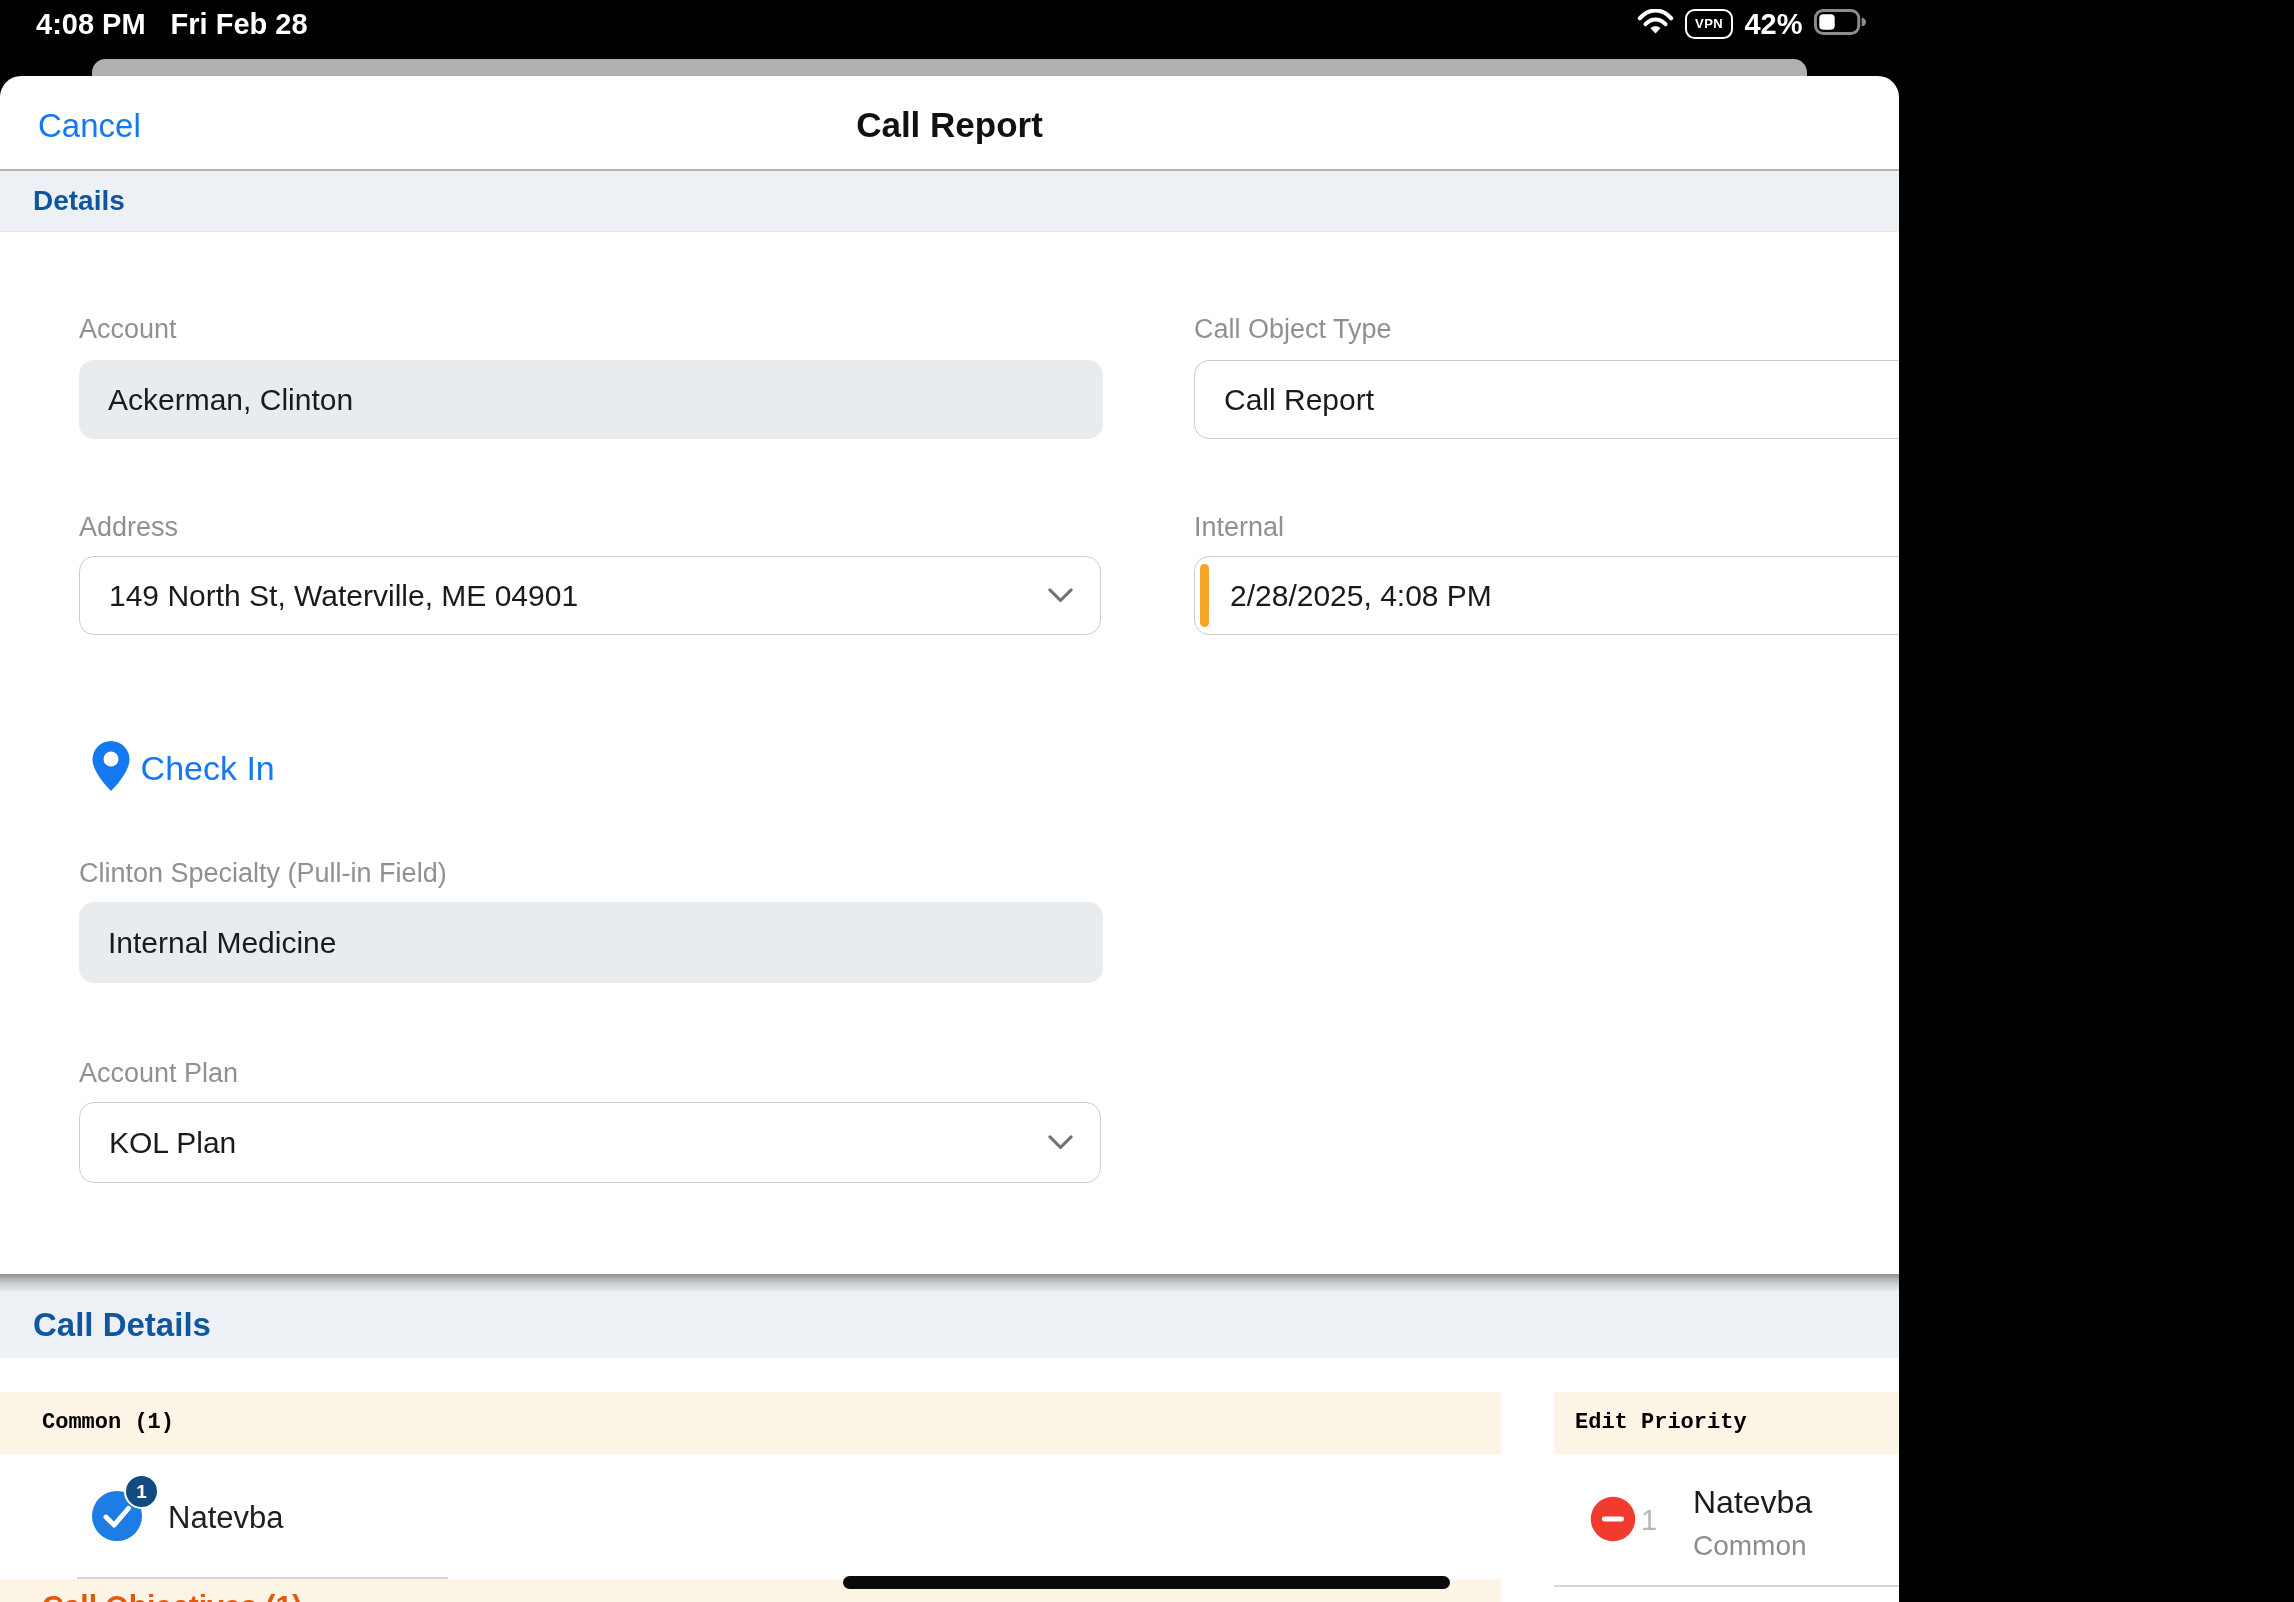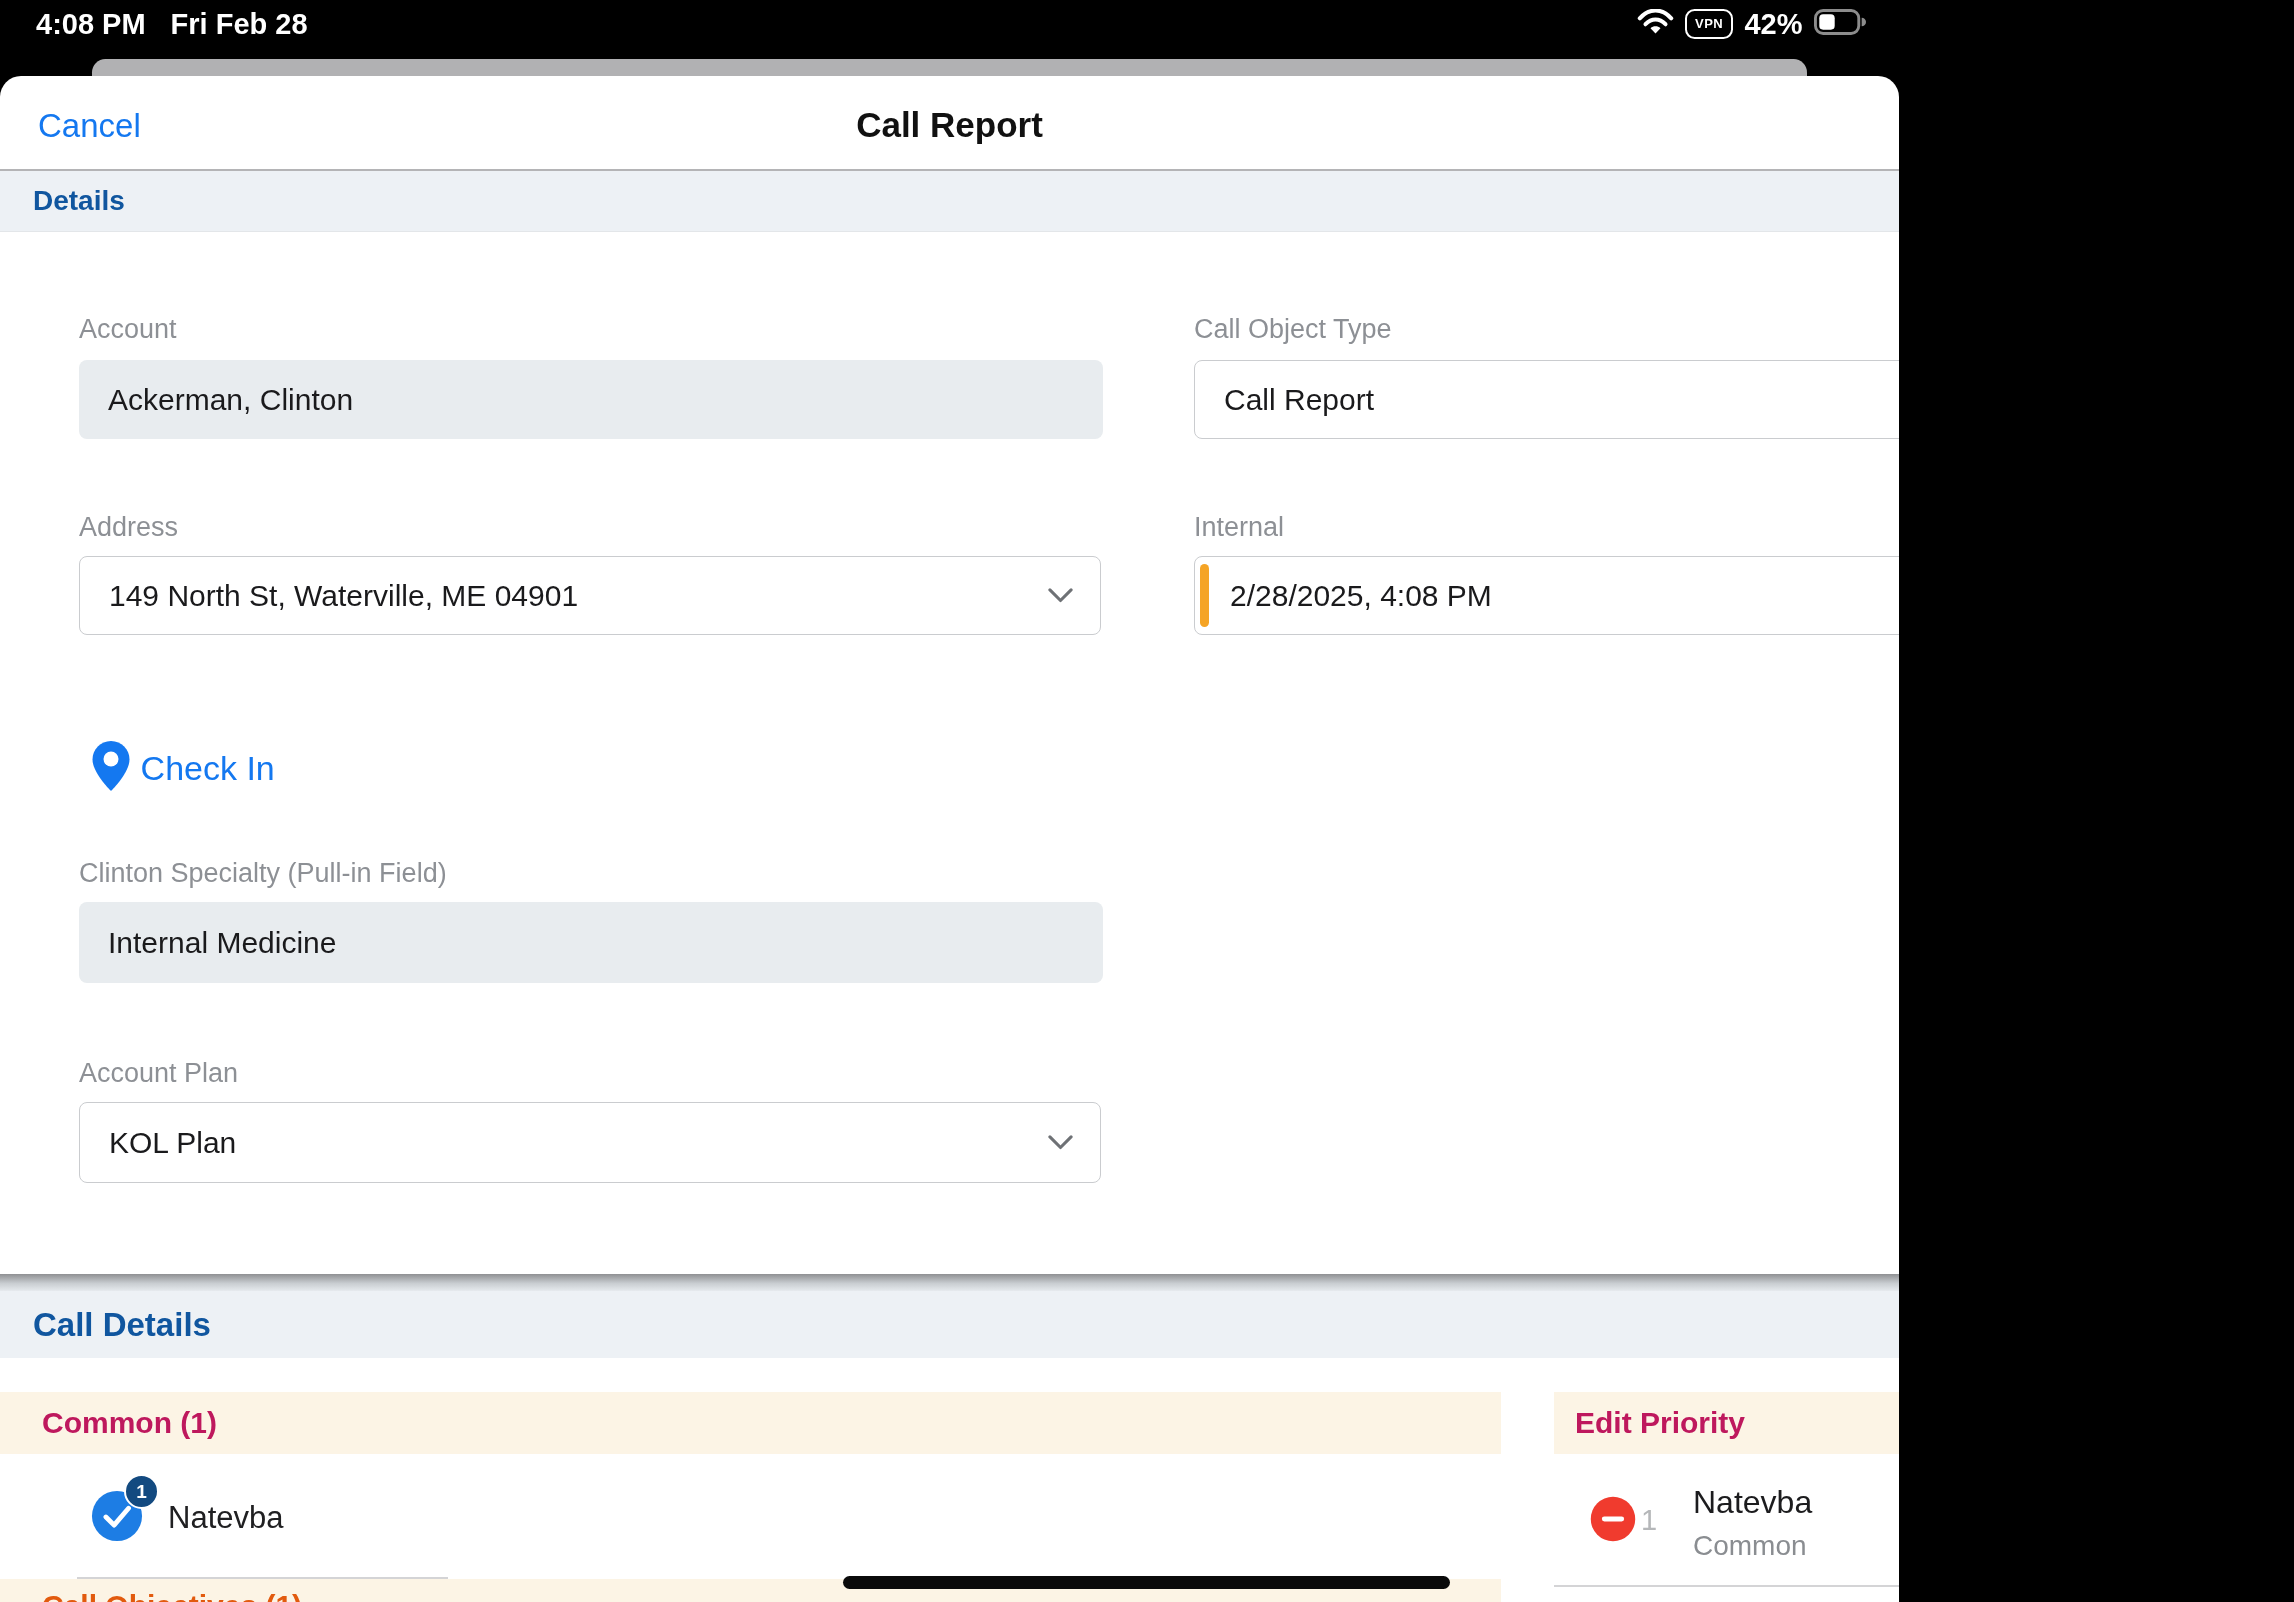--- a/index.html
+++ b/index.html
@@ -22,32 +22,32 @@
   
   .band-details{position:absolute;left:0;right:0;top:95px;height:60px;background:#edf1f5;border-bottom:1px solid #e3e6e9;}
   .band-details .bt, .band-calldetails .bt{margin-left:33px;font-weight:700;color:#10569f;}
   .band-details .bt{font-size:28px;line-height:60px;}
   .band-calldetails{position:absolute;left:0;right:0;top:1215px;height:67px;background:#edf1f5;}
   .band-calldetails .bt{font-size:33px;line-height:67px;display:block;}
   .scroll-shadow{position:absolute;left:0;right:0;top:1198px;height:17.3px;
       background:linear-gradient(180deg,#8f9093 0%,#c9cdd1 55%,#e6eaee 100%);}
   
   .flabel{position:absolute;font-size:27px;color:#8d9095;line-height:31px;}
-  .field{position:absolute;height:79px;border-radius:8px;}
+  .field{position:absolute;height:79px;border-radius:15px;}
   .field .val{position:absolute;left:29px;top:0;bottom:0;display:flex;align-items:center;font-size:30px;color:#1a1a1c;}
   .f-gray{background:#e8ecef;}
   .f-drop{background:#fff;border:1.9px solid #cacccf;height:77px;}
   .chev{position:absolute;right:27px;top:50%;margin-top:-7.7px;}
   .cal-ic{position:absolute;right:25px;top:50%;margin-top:-22px;}
   .dt-bar{position:absolute;left:4.8px;top:6.7px;bottom:6.7px;width:9.6px;border-radius:4.8px;background:#f5a425;}
   .checkin{position:absolute;left:91px;top:663px;display:flex;align-items:center;gap:9.6px;}
   .checkin .ci-label{font-size:34px;color:#1478f0;line-height:38px;}
   
   .band-cream{position:absolute;top:1316px;height:62px;background:#fcf4e5;}
-  .band-cream .ot{font-size:30px;font-weight:700;color:#be185d;line-height:62px;display:block;}
+  .band-cream .ot{font-size:22px;font-weight:700;color:#000000;line-height:62px;display:block;font-family:Liberation Mono, monospace;}
   .cream-left{left:0;width:1501px;}
   .cream-left .ot{margin-left:42px;}
   .cream-right{left:1554px;right:0;}
   .cream-right .ot{margin-left:21px;}
   .prod-check{position:absolute;left:91px;top:1414px;}
   .prod-badge{position:absolute;left:124px;top:1398px;width:31px;height:31px;border-radius:50%;background:#134a80;
       border:2.9px solid #fff;color:#fff;font-size:19px;font-weight:700;display:flex;align-items:center;justify-content:center;}
   .prod-name{position:absolute;left:168px;top:1424px;font-size:31px;color:#202022;line-height:35px;}
   .div-left{position:absolute;left:77px;top:1501px;width:371px;height:1.9px;background:#d4d4d6;}
   .band-partial{position:absolute;left:0;top:1503px;width:1501px;height:24px;background:#fcf4e5;overflow:hidden;}

